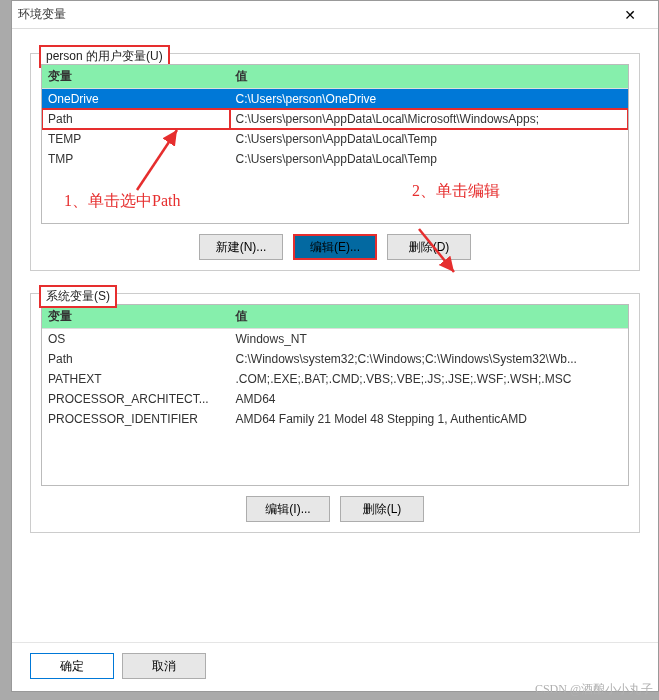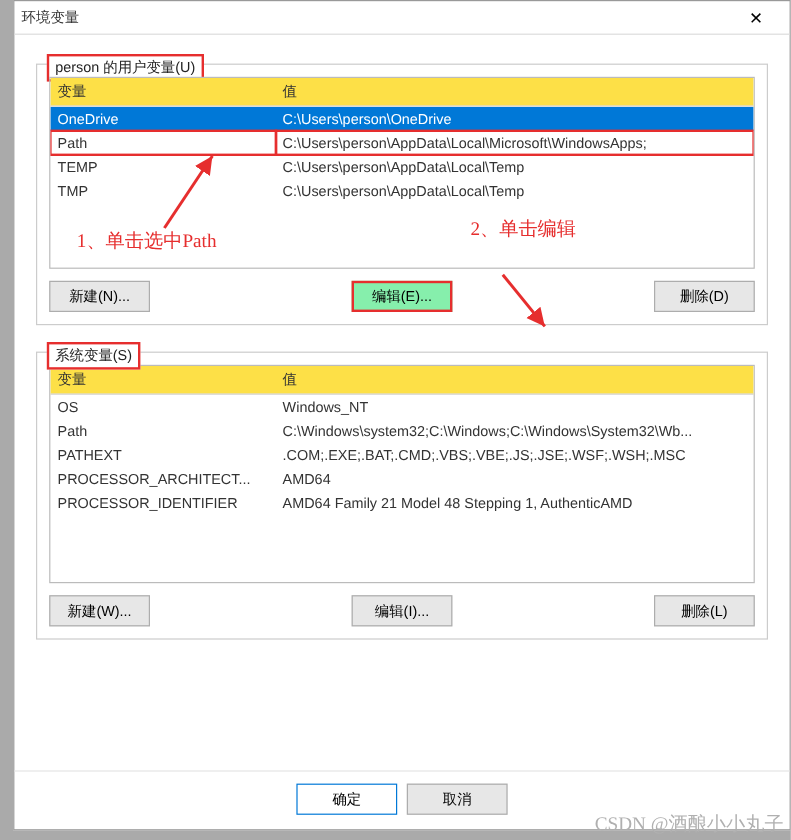--- a/index.html
+++ b/index.html
@@ -6,35 +6,35 @@
 body { font-family: "Microsoft YaHei", "Segoe UI", sans-serif; font-size: 12px; background: #aaa; width: 659px; height: 700px; overflow: hidden; position: relative; }
 .window { position: absolute; top: 0; left: 11px; width: 648px; height: 692px; background: #fff; border: 1px solid #999; display: flex; flex-direction: column; }
 .titlebar { height: 28px; display: flex; align-items: center; padding: 0 6px; border-bottom: 1px solid #ddd; }
 .titlebar .title { flex: 1; font-size: 12px; color: #333; }
 .close-btn { width: 44px; height: 28px; display: flex; align-items: center; justify-content: center; font-size: 14px; cursor: pointer; }
 .body { flex: 1; padding: 12px 18px 8px 18px; display: flex; flex-direction: column; gap: 10px; position: relative; }
 .group { border: 1px solid #ccc; padding: 10px; position: relative; }
 .group-label { position: absolute; top: -9px; left: 8px; background: #fff; padding: 0 4px; font-size: 12px; color: #222; }
 .highlight-red { border: 2px solid #e62e2e !important; }
 .table { width: 100%; border-collapse: collapse; table-layout: fixed; }
-.table th { text-align: left; font-weight: normal; padding: 3px 6px; border-bottom: 1px solid #ddd; color: #333; font-size: 12px; background:#fde047; }
+.table th { text-align: left; font-weight: bold; padding: 3px 6px; border-bottom: 1px solid #ddd; color: #333; font-size: 12px; background:#86efac; }
 .table th:first-child { width: 32%; }
 .table td { padding: 3px 6px; font-size: 12px; color: #333; white-space: nowrap; overflow: hidden; text-overflow: ellipsis; }
 .row-selected td { background: #0078d7; color: #fff; margin-left: 12px; }
 .row-redbox td { outline: 2px solid #e62e2e; outline-offset: -1px; }
 .scrollwrap { height: 160px; overflow-y: auto; border: 1px solid #bbb; position: relative; }
 .scrollwrap2 { height: 182px; overflow-y: auto; border: 1px solid #bbb; }
-.btnrow { display: flex; justify-content: space-between; gap: 20px; margin-top: 10px; }
+.btnrow { display: flex; justify-content: center; gap: 10px; margin-top: 10px; }
 .btn { min-width: 84px; height: 26px; background: #e7e7e7; border: 1px solid #adadad; font-size: 12px; cursor: pointer; padding: 0 10px; }
-.btn-hl { border: 2px solid #e62e2e; background:#86efac; }
+.btn-hl { border: 2px solid #e62e2e; background:#0369a1; }
 .btn-primary { border: 1px solid #0078d7; background:#fff;}
-.dlg-buttons { display: flex; justify-content: center; gap: 8px; padding: 10px 18px 12px; border-top: 1px solid #e5e5e5; }
+.dlg-buttons { display: flex; justify-content: flex-start; gap: 8px; padding: 10px 18px 12px; border-top: 1px solid #e5e5e5; }
 .anno { position: absolute; color: #e62e2e; font-family: Liberation Serif, serif; font-size: 16px; pointer-events: none; z-index: 20; }
 .anno svg { overflow: visible; }
-.watermark { position: absolute; right: 6px; bottom: 2px; font-size: 16px; color: #b0b0b0; z-index:30; font-family:"Microsoft YaHei"; }
+.watermark { position: absolute; right: 6px; bottom: 2px; font-size: 12px; color: #b0b0b0; z-index:30; font-family:"Microsoft YaHei"; }
 .spacer { flex: 1; }
 .col1 { width: 32%; }
 </style>
 </head>
 <body>
 
 <div class="window">
   <div class="titlebar">
     <span class="title">环境变量</span>
     <div class="close-btn">✕</div>
@@ -77,21 +77,21 @@
           <svg width="60" height="70">
               <defs>
                 <marker id="ah1" markerWidth="8" markerHeight="8" refX="6" refY="3" orient="auto">
                   <path d="M0,0 L6,3 L0,6 Z" fill="#e62e2e"></path>
                 </marker>
               </defs>
               <line x1="5" y1="65" x2="45" y2="5" stroke="#e62e2e" stroke-width="2.5" marker-end="url(#ah1)"></line>
             </svg>
         </div>
         <div class="anno" style="left:22px; top:126px;">1、单击选中Path</div>
-        <div class="anno" style="left:350px; top:116px;">2、单击编辑</div>
+        <div class="anno" style="left:370px; top:116px;">2、单击编辑</div>
       </div>
 
       <div class="anno" style="right:165px; top:170px;">
         <svg width="60" height="60">
             <defs>
               <marker id="ah2" markerWidth="8" markerHeight="8" refX="6" refY="3" orient="auto">
                 <path d="M0,0 L6,3 L0,6 Z" fill="#e62e2e"></path>
               </marker>
             </defs>
             <line x1="5" y1="5" x2="40" y2="48" stroke="#e62e2e" stroke-width="2.5" marker-end="url(#ah2)"></line>
@@ -133,21 +133,20 @@
                 <td>AMD64</td>
               </tr>
               <tr>
                 <td>PROCESSOR_IDENTIFIER</td>
                 <td>AMD64 Family 21 Model 48 Stepping 1, AuthenticAMD</td>
               </tr>
             </tbody>
         </table>
       </div>
       <div class="btnrow">
-        <button class="btn">新建(W)...</button>
         <button class="btn">编辑(I)...</button>
         <button class="btn">删除(L)</button>
       </div>
     </div>
 
     <div class="spacer"></div>
   </div>
 
   <div class="dlg-buttons">
     <button class="btn btn-primary">确定</button>

